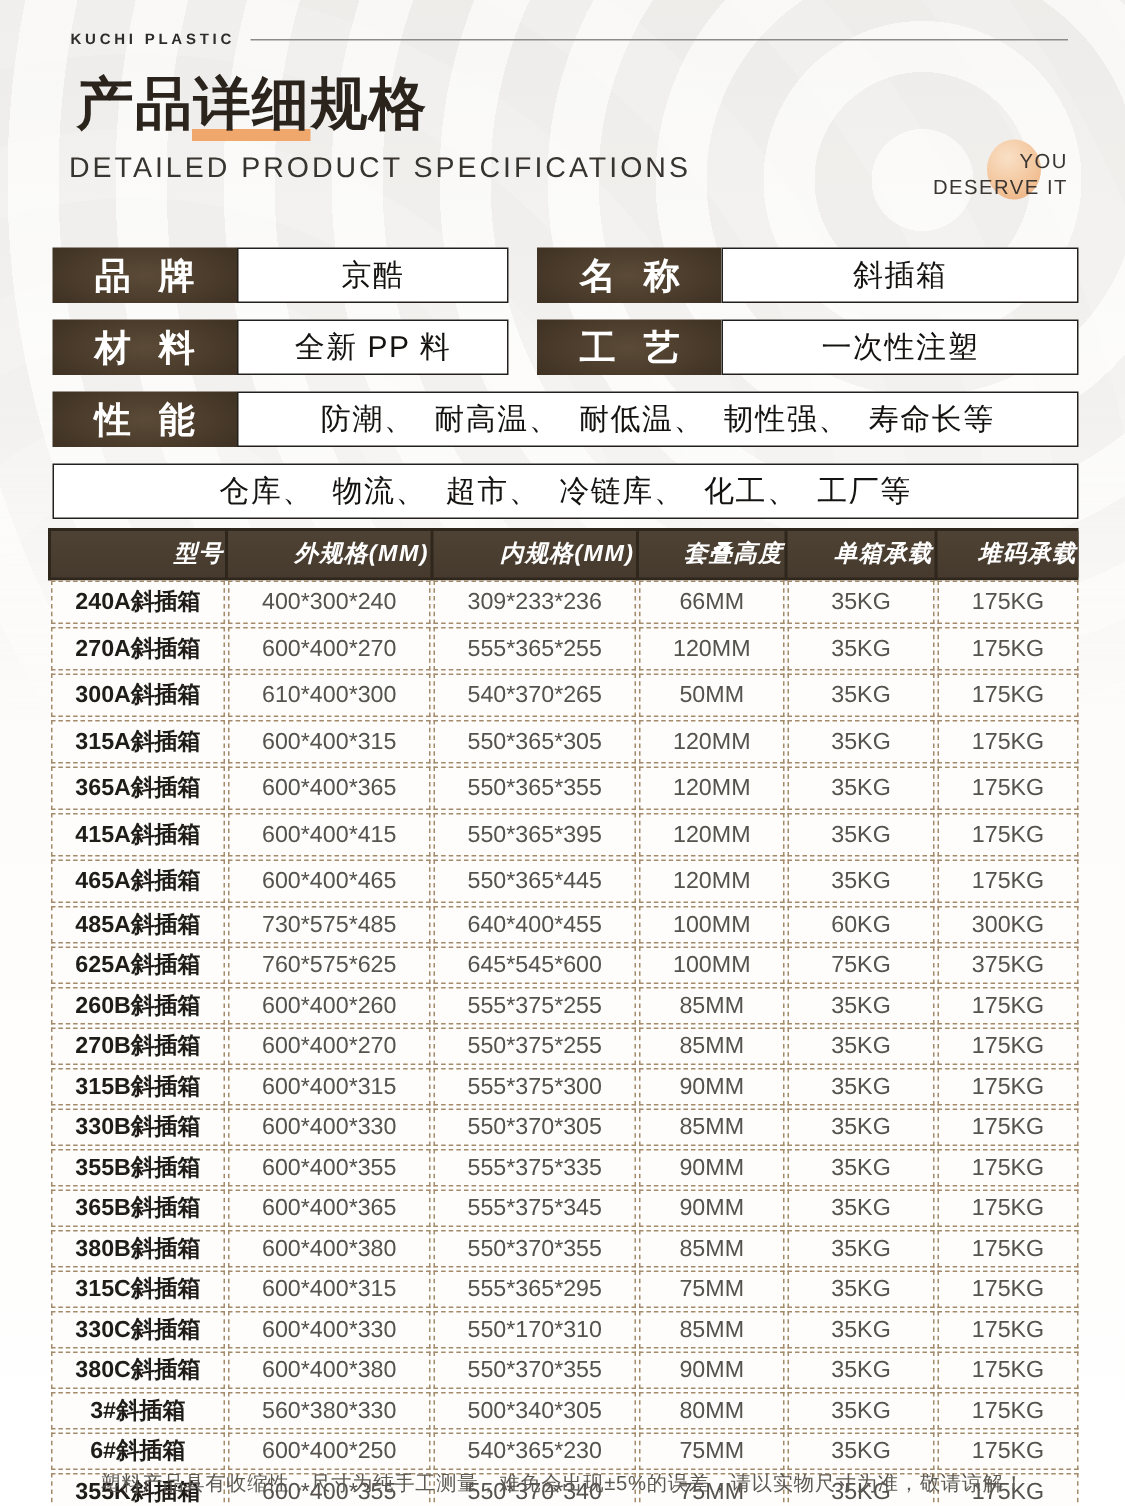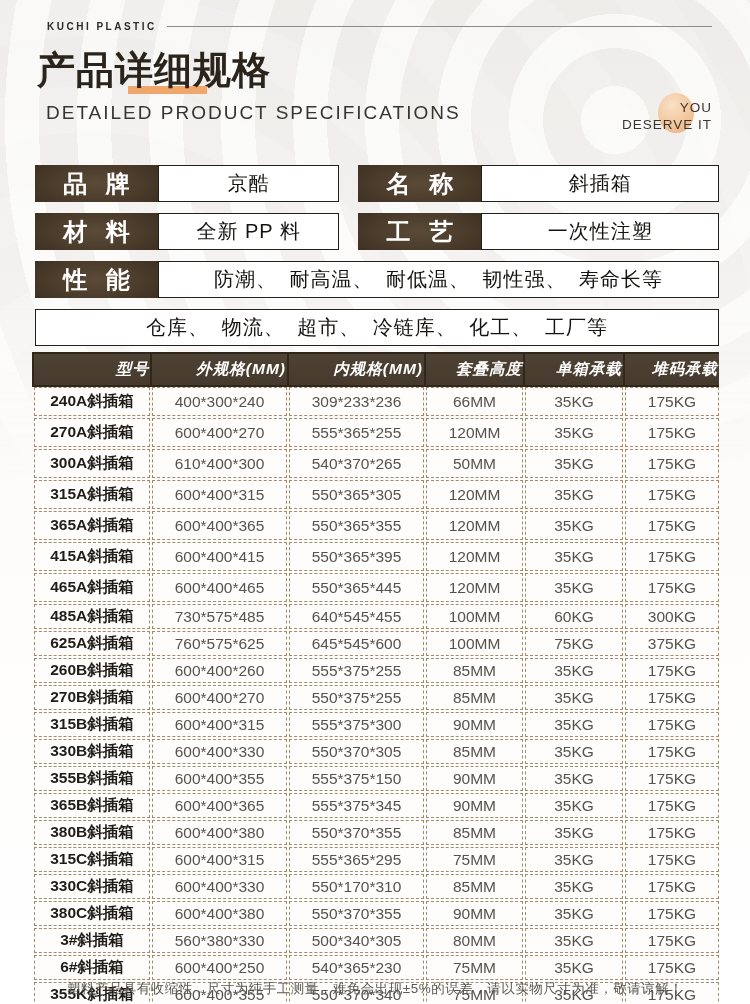--- a/index.html
+++ b/index.html
@@ -16,21 +16,21 @@
       repeating-radial-gradient(circle at 12% 420px, rgba(255,255,255,0.55) 0 46px, rgba(230,228,225,0.3) 46px 96px);
     opacity:.55;
     -webkit-mask-image:linear-gradient(180deg,#000 55%,transparent 100%);
     mask-image:linear-gradient(180deg,#000 55%,transparent 100%);
   }
 
   
   .brand-row{position:absolute;left:47px;top:21px;right:38px;display:flex;align-items:center;}
   .brand-tag{font-size:10px;font-weight:600;letter-spacing:2.5px;color:#2e2b28;white-space:nowrap;}
   .brand-line{flex:1;height:1px;background:#8d8b88;margin-left:10px;}
-  .page-title{position:absolute;left:37px;top:48px;z-index:2;font-size:38px;line-height:44px;font-weight:bold;color:#2b241d;letter-spacing:1px;}
+  .page-title{position:absolute;left:51px;top:48px;z-index:2;font-size:38px;line-height:44px;font-weight:bold;color:#2b241d;letter-spacing:1px;}
   .title-underline{position:absolute;left:128px;top:86px;width:79px;height:8px;background:#efa76c;z-index:1;}
   .page-subtitle{position:absolute;left:46px;top:102px;font-size:19px;letter-spacing:2px;color:#38342f;}
   .slogan{position:absolute;right:38px;top:99px;text-align:right;z-index:2;font-size:13.5px;line-height:17px;letter-spacing:1px;color:#3b3631;}
   .egg{position:absolute;right:56px;top:93px;width:36px;height:40px;border-radius:50%;z-index:1;
        background:radial-gradient(circle at 38% 30%, #f9e0c6 0%, #f3c69d 55%, #e9ab79 100%);}
 
   
   #info-bands{position:absolute;left:35px;top:165px;width:684px;}
   .info-band{display:flex;gap:19px;margin-bottom:11px;height:37px;}
   .info-item{display:flex;height:37px;}
@@ -201,21 +201,21 @@
           <td class="model">465A斜插箱</td>
           <td>600*400*465</td>
           <td>550*365*445</td>
           <td>120MM</td>
           <td>35KG</td>
           <td>175KG</td>
         </tr>
         <tr class="short">
           <td class="model">485A斜插箱</td>
           <td>730*575*485</td>
-          <td>640*545*455</td>
+          <td>640*400*455</td>
           <td>100MM</td>
           <td>60KG</td>
           <td>300KG</td>
         </tr>
         <tr class="short">
           <td class="model">625A斜插箱</td>
           <td>760*575*625</td>
           <td>645*545*600</td>
           <td>100MM</td>
           <td>75KG</td>
@@ -249,21 +249,21 @@
           <td class="model">330B斜插箱</td>
           <td>600*400*330</td>
           <td>550*370*305</td>
           <td>85MM</td>
           <td>35KG</td>
           <td>175KG</td>
         </tr>
         <tr class="short">
           <td class="model">355B斜插箱</td>
           <td>600*400*355</td>
-          <td>555*375*150</td>
+          <td>555*375*335</td>
           <td>90MM</td>
           <td>35KG</td>
           <td>175KG</td>
         </tr>
         <tr class="short">
           <td class="model">365B斜插箱</td>
           <td>600*400*365</td>
           <td>555*375*345</td>
           <td>90MM</td>
           <td>35KG</td>

